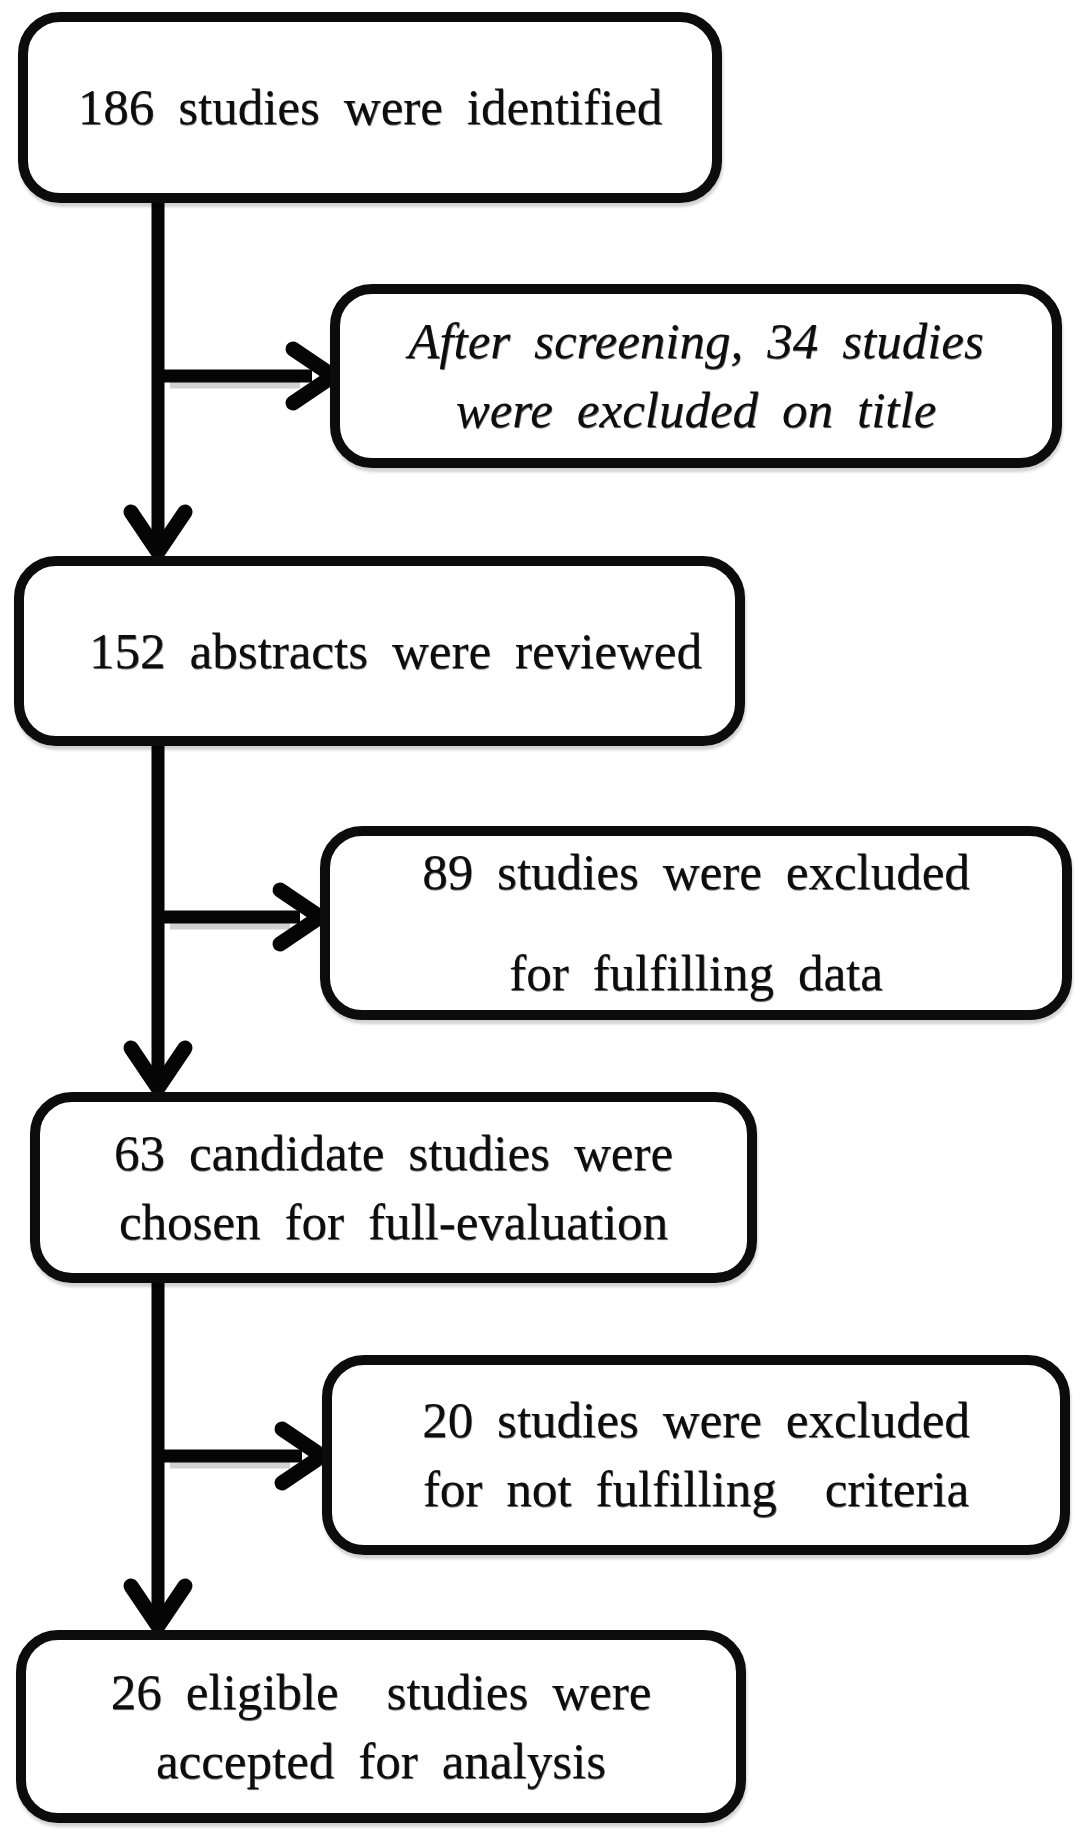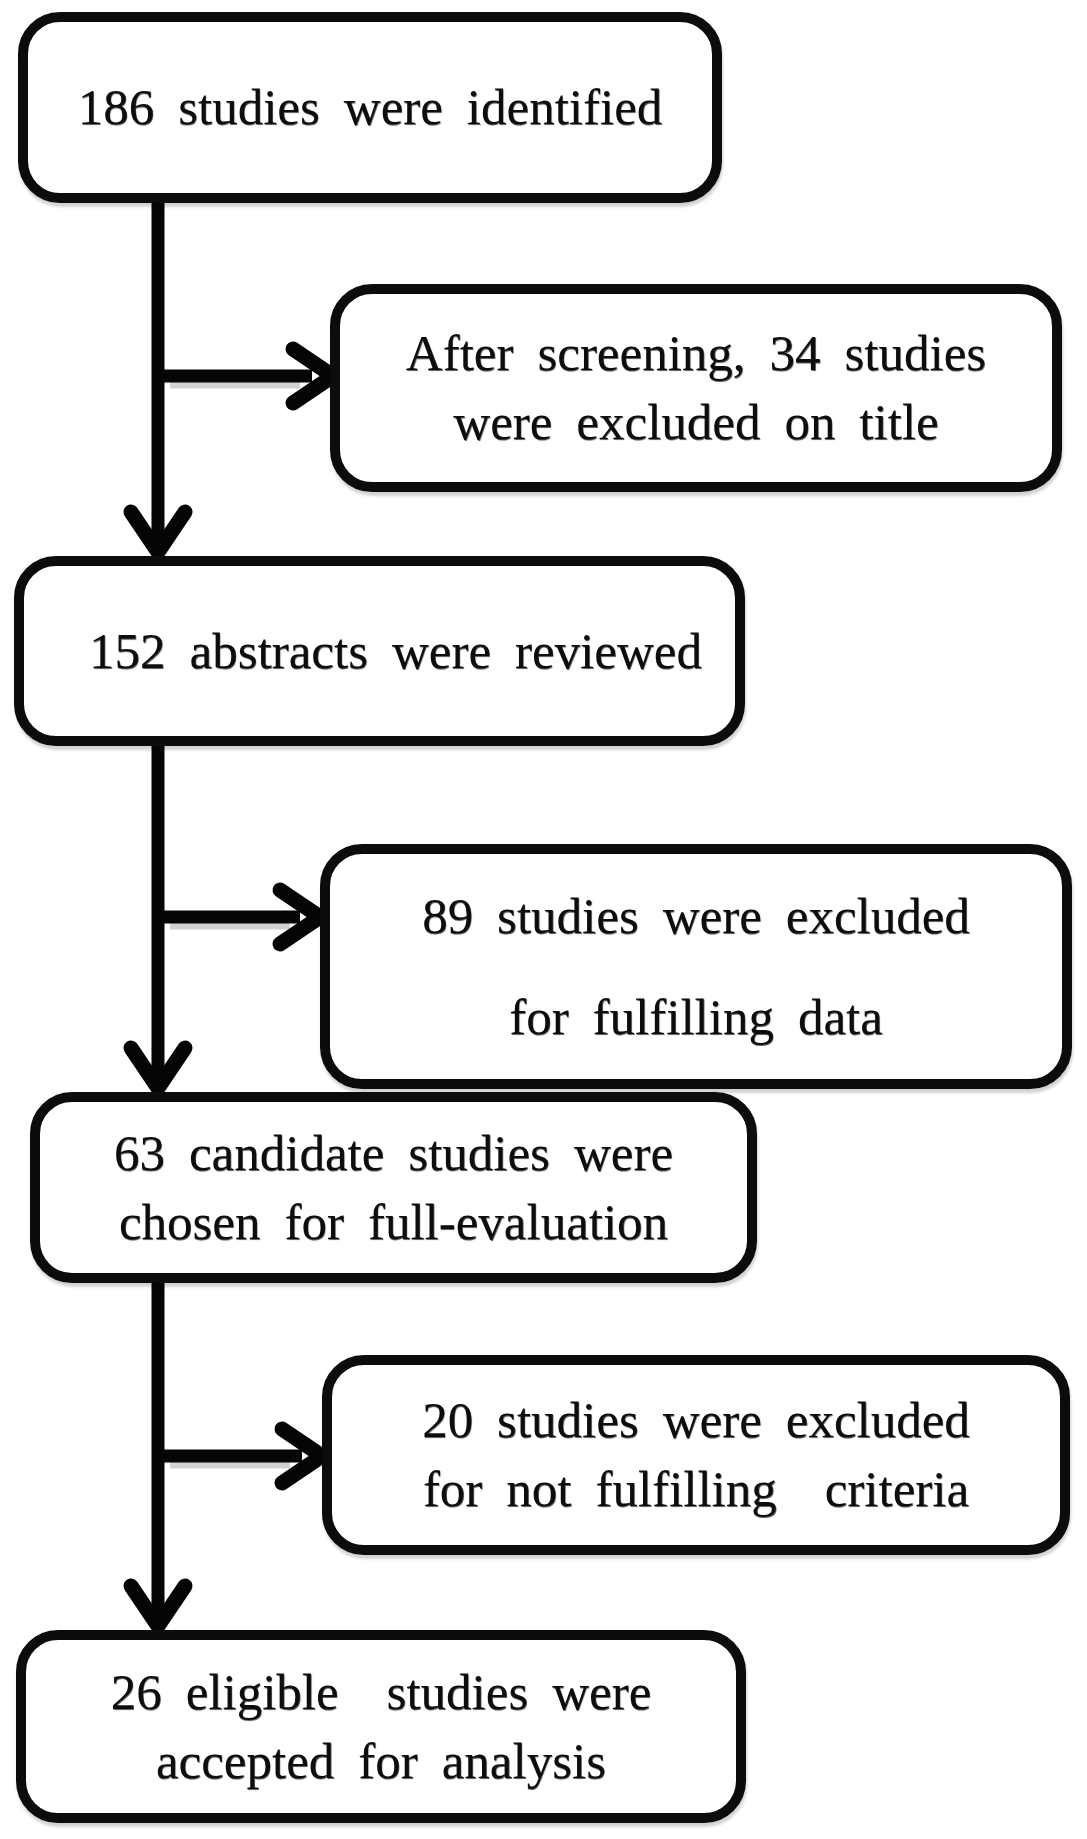--- a/index.html
+++ b/index.html
@@ -55,23 +55,23 @@
   }
   .head {
     stroke: #050505;
     stroke-width: 15;
     fill: none;
     stroke-linecap: round;
     stroke-linejoin: round;
   }
   
   #box-identified        { left: 18px;  top: 12px;   width: 704px; height: 191px; }
-  #box-excluded-title    { left: 330px; top: 284px;  width: 732px; height: 208px; }
+  #box-excluded-title    { left: 330px; top: 284px;  width: 732px; height: 184px; font-style: italic; }
   #box-abstracts         { left: 14px;  top: 556px;  width: 731px; height: 190px; padding-left: 32px; }
-  #box-excluded-incomplete{ left: 320px; top: 844px; width: 752px; height: 245px; gap: 32px; }
+  #box-excluded-incomplete{ left: 320px; top: 826px; width: 752px; height: 194px; gap: 32px; }
   #box-full-evaluation   { left: 14px;  top: 1092px; width: 727px; height: 191px; margin-left: 16px; }
   #box-excluded-criteria { left: 322px; top: 1355px; width: 748px; height: 200px; }
   #box-accepted          { left: 16px;  top: 1630px; width: 730px; height: 193px; }
 </style>
 </head>
 <body>
 
 <div id="canvas">
 
   <svg id="connectors" width="1087" height="1839" viewBox="0 0 1087 1839">

